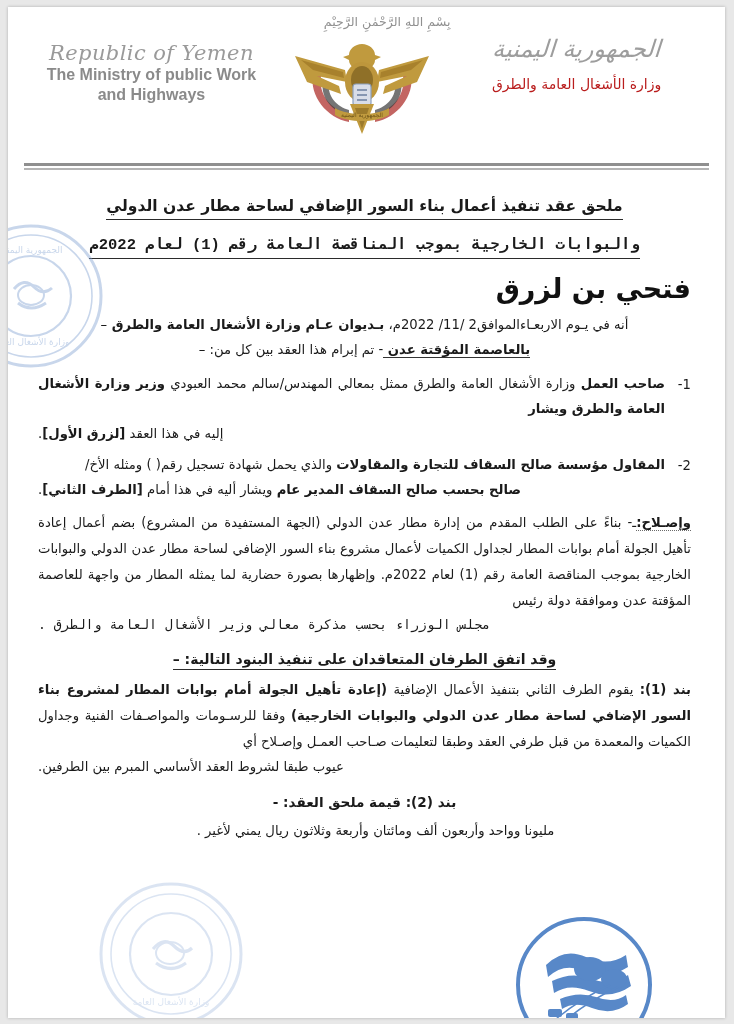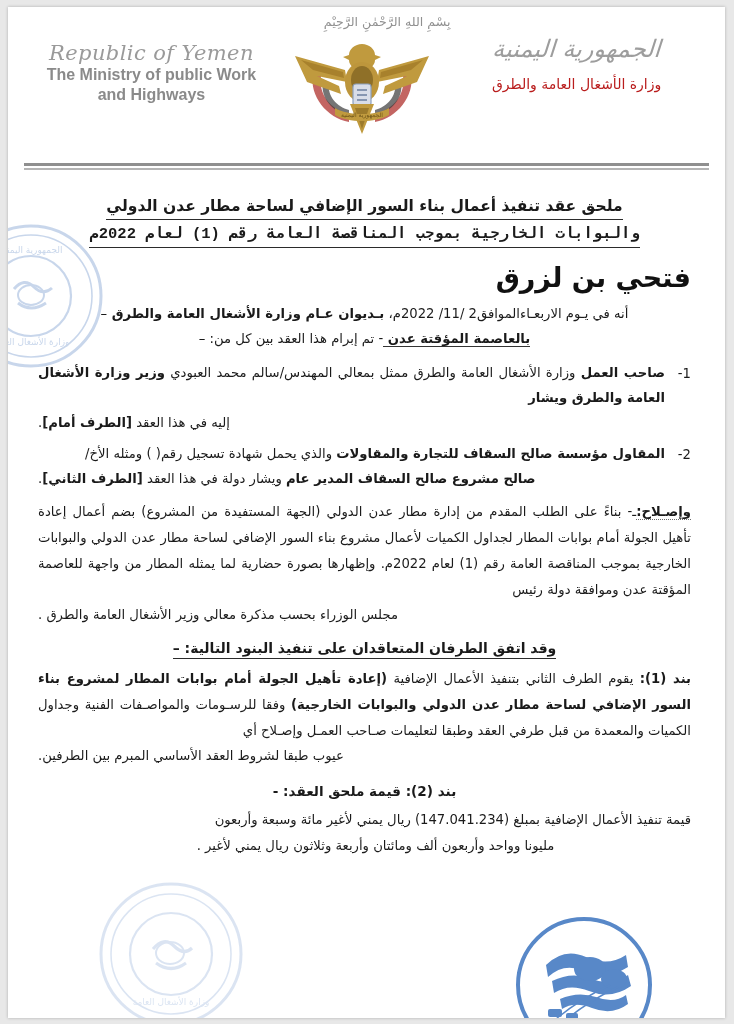--- a/index.html
+++ b/index.html
@@ -128,21 +128,21 @@
   }
 
   .title-block { text-align: center; }
   .title-line {
     font-size: 15.5px;
     font-weight: bold;
     letter-spacing: -0.3px;
     border-bottom: 1.4px solid #2b2b2b;
     display: inline-block;
     padding-bottom: 3px;
-    margin-bottom: 3px;
+    margin-bottom: 14px;
     line-height: 1.3;
   }
   .title-line.second { margin-bottom: 12px; font-family: Liberation Mono, monospace; }
 
   .signer-name {
     text-align: right;
     font-size: 27px;
     font-weight: bold;
     letter-spacing: 0.5px;
     margin: 2px 0 9px 0;
@@ -181,21 +181,21 @@
   .party-text { flex: 1 1 auto; text-align: justify; }
   .party-text .tail { display: block; text-align: left; }
 
   .section {
     font-size: 13.2px;
     line-height: 1.95;
     text-align: justify;
     margin: 8px 0 0 0;
   }
   .section .lead { font-weight: bold; }
-  .section .last { display: block; text-align: left; }
+  .section .last { display: block; text-align: left; font-family: Liberation Mono, monospace; }
 
   .agree-line {
     text-align: center;
     font-size: 14px;
     font-weight: bold;
     margin: 12px 0 10px 0;
   }
   .agree-line span { border-bottom: 1.3px solid #2b2b2b; padding-bottom: 2px; }
 
   .band { font-size: 13.2px; line-height: 1.95; text-align: justify; margin-top: 4px; }
@@ -352,28 +352,28 @@
       </div>
       <div class="intro-line center2">
         <b class="ul-solid">بالعاصمة المؤقتة عدن </b><span>- تم إبرام هذا العقد بين كل من: –</span>
       </div>
 
       <div class="parties">
 
         <div class="party">
           <div class="party-num">1-</div>
           <div class="party-text">
-            <b>صاحب العمل</b><span> وزارة الأشغال العامة والطرق ممثل بمعالي المهندس/سالم محمد العبودي </span><b>وزير وزارة الأشغال العامة والطرق ويشار</b><span class="tail"><span> إليه في هذا العقد </span><b>[الطرف أمام]</b><span>.</span></span>
+            <b>صاحب العمل</b><span> وزارة الأشغال العامة والطرق ممثل بمعالي المهندس/سالم محمد العبودي </span><b>وزير وزارة الأشغال العامة والطرق ويشار</b><span class="tail"><span> إليه في هذا العقد </span><b>[لزرق الأول]</b><span>.</span></span>
           </div>
         </div>
 
         <div class="party">
           <div class="party-num">2-</div>
           <div class="party-text">
-            <b>المقاول مؤسسة صالح السقاف للتجارة والمقاولات</b><span> والذي يحمل شهادة تسجيل رقم(      ) ومثله الأخ/ </span><span class="tail"><b>صالح مشروع صالح السقاف المدير عام</b><span> ويشار دولة في هذا العقد </span><b>[الطرف الثاني]</b><span>.</span></span>
+            <b>المقاول مؤسسة صالح السقاف للتجارة والمقاولات</b><span> والذي يحمل شهادة تسجيل رقم(      ) ومثله الأخ/ </span><span class="tail"><b>صالح بحسب صالح السقاف المدير عام</b><span> ويشار أليه في هذا أمام </span><b>[الطرف الثاني]</b><span>.</span></span>
           </div>
         </div>
       </div>
 
       <div class="section">
         <b class="lead u">وإصـلاح:</b><span>ـ- بناءً على الطلب المقدم من إدارة مطار عدن الدولي (الجهة المستفيدة من المشروع) بضم أعمال إعادة تأهيل الجولة أمام بوابات المطار لجداول الكميات لأعمال مشروع بناء السور الإضافي لساحة مطار عدن الدولي والبوابات الخارجية بموجب المناقصة العامة رقم (1) لعام 2022م. وإظهارها بصورة حضارية لما يمثله المطار من واجهة للعاصمة المؤقتة عدن وموافقة دولة رئيس</span>
         <span class="last">مجلس الوزراء بحسب مذكرة معالي وزير الأشغال العامة والطرق .</span>
       </div>
 
       <div class="agree-line">
@@ -384,19 +384,18 @@
         <b class="band-head">بند (1):</b><span> يقوم الطرف الثاني بتنفيذ الأعمال الإضافية </span><b>(إعادة تأهيل الجولة أمام بوابات المطار لمشروع بناء السور الإضافي لساحة مطار عدن الدولي والبوابات الخارجية)</b><span> وفقا للرسـومات والمواصـفات الفنية وجداول الكميات والمعمدة من قبل طرفي العقد وطبقا لتعليمات صـاحب العمـل وإصـلاح أي</span>
         <span class="tail">عيوب طبقا لشروط العقد الأساسي المبرم بين الطرفين.</span>
       </div>
 
       <div class="band2-title">
         <b>بند (2):</b>
         <b>قيمة ملحق العقد: -</b>
       </div>
 
       <div class="band2-body">
-        <span>قيمة تنفيذ الأعمال الإضافية بمبلغ (147.041.234) ريال يمني لأغير مائة وسبعة وأربعون</span>
         <span class="tail">مليونا وواحد وأربعون ألف ومائتان وأربعة وثلاثون ريال يمني لأغير .</span>
       </div>
 
     </div>
   </div>
 </div>
 
 </body></html>

